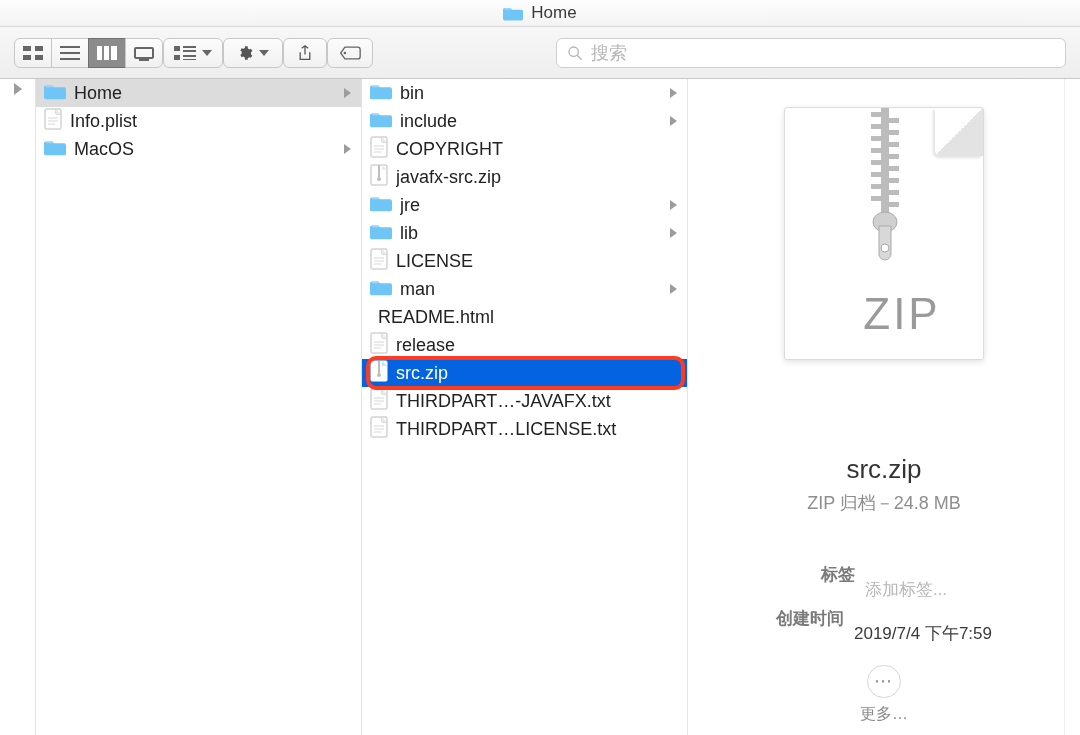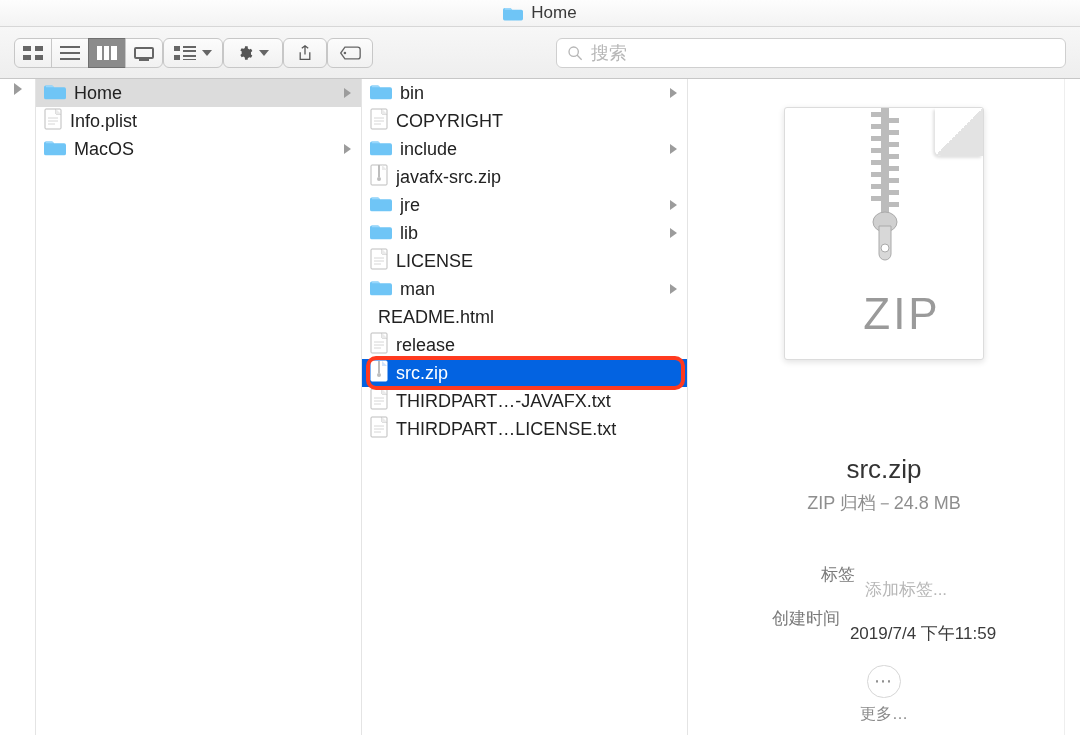--- a/index.html
+++ b/index.html
@@ -81,21 +81,21 @@
   .chrome-icon::before{content:"";position:absolute; inset:6px; background:#4285f4; border-radius:50%; z-index:1;}
 
   
   .zip-thumb { width:200px; height:260px; background:#fff; border:1px solid #dcdcdc; border-radius:3px; box-shadow:0 2px 6px rgba(0,0,0,.12); position:relative; margin-top:8px; display:flex; flex-direction:column; align-items:center; justify-content:flex-end; padding-bottom:20px;padding-left:36px;}
   .zip-thumb .corner{position:absolute; top:0; right:0; width:48px; height:48px; background:linear-gradient(135deg,#fff 0 50%, #e3e3e3 50% 100%); border-bottom-left-radius:6px; box-shadow:-2px 2px 3px rgba(0,0,0,.12);}
   .zip-thumb .zipper{ width:34px; height:170px; position:absolute; top:0; left:83px;}
   .zip-thumb .ziplabel{ font-size:44px; color:#9a9a9a; letter-spacing:3px; font-weight:500;}
   .pv-name{ margin-top:94px; font-size:26px; color:#333;}
   .pv-kind{ margin-top:6px; font-size:18px; color:#8e8e8e;}
   .pv-meta{ margin-top:48px; font-size:17px; color:#6a6a6a; display:flex; gap:10px;}
-  .pv-meta .k{ color:#7a7a7a; font-weight:400;}
+  .pv-meta .k{ color:#7a7a7a; font-weight:700;}
   .pv-meta .v{ color:#3a3a3a;margin-top:15px;}
   .pv-meta.tags .v{ color:#b7b7b7;}
   .more-btn{ margin-top:20px; width:34px; height:34px; border:1px solid #d6d6d6; border-radius:17px; display:flex; align-items:center; justify-content:center; color:#8a8a8a; font-size:18px; letter-spacing:2px;}
   .more-label{ margin-top:6px; color:#8a8a8a; font-size:16px;}
 
   .scroll-edge{ position:absolute; right:0; top:0; bottom:0; width:16px; border-left:1px solid #eee;}
 </style>
 </head>
 <body>
 
@@ -206,37 +206,37 @@
   <div class="column c2" id="col2">
       <div class="row">
         <span><svg class="folder-svg" viewBox="0 0 24 18">
             <path fill="#6fc5f6" d="M2 3h7l2 2h11a2 2 0 0 1 2 2v9a2 2 0 0 1-2 2H2a2 2 0 0 1-2-2V5a2 2 0 0 1 2-2z"></path>
             <path fill="#9ad7fb" d="M2 3h7l2 2H2z"></path>
           </svg></span>
         <span class="name">bin</span>
         <span class="arrow"></span>
       </div>
       <div class="row">
+        <span><svg class="folder-svg" viewBox="0 0 24 18">
+            <path fill="#6fc5f6" d="M2 3h7l2 2h11a2 2 0 0 1 2 2v9a2 2 0 0 1-2 2H2a2 2 0 0 1-2-2V5a2 2 0 0 1 2-2z"></path>
+            <path fill="#9ad7fb" d="M2 3h7l2 2H2z"></path>
+          </svg></span>
+        <span class="name">include</span>
+        <span class="arrow"></span>
+      </div>
+      <div class="row">
         <span><svg class="file-icon" viewBox="0 0 18 22">
             <rect class="page" x="1" y="1" width="16" height="20" rx="1" fill="#fff" stroke="#bdbdbd"></rect>
             <polyline points="12,1 12,6 17,6" fill="none" stroke="#bdbdbd"></polyline>
             <polygon class="fold" points="12,1 17,6 12,6" fill="#eaeaea"></polygon>
             <line x1="4" y1="10" x2="14" y2="10" stroke="#d6d6d6"></line>
             <line x1="4" y1="13" x2="14" y2="13" stroke="#d6d6d6"></line>
             <line x1="4" y1="16" x2="11" y2="16" stroke="#d6d6d6"></line>
           </svg></span>
         <span class="name">COPYRIGHT</span>
-      </div>
-      <div class="row">
-        <span><svg class="folder-svg" viewBox="0 0 24 18">
-            <path fill="#6fc5f6" d="M2 3h7l2 2h11a2 2 0 0 1 2 2v9a2 2 0 0 1-2 2H2a2 2 0 0 1-2-2V5a2 2 0 0 1 2-2z"></path>
-            <path fill="#9ad7fb" d="M2 3h7l2 2H2z"></path>
-          </svg></span>
-        <span class="name">include</span>
-        <span class="arrow"></span>
       </div>
       <div class="row">
         <span><svg class="file-icon" viewBox="0 0 18 22">
             <rect class="page" x="1" y="1" width="16" height="20" rx="1" fill="#fff" stroke="#bdbdbd"></rect>
             <polygon class="fold" points="12,1 17,6 12,6" fill="#eaeaea"></polygon>
             <rect x="8" y="1" width="2" height="12" fill="#bdbdbd"></rect>
             <circle cx="9" cy="15" r="2" fill="#bdbdbd"></circle>
           </svg></span>
         <span class="name">javafx-src.zip</span>
       </div>
@@ -356,21 +356,21 @@
 
      <div class="pv-name">src.zip</div>
      <div class="pv-kind">ZIP 归档－24.8 MB</div>
 
      <div class="pv-meta tags">
         <span class="k">标签</span>
         <span class="v">添加标签...</span>
      </div>
      <div class="pv-meta" style="margin-top:6px">
         <span class="k">创建时间</span>
-        <span class="v">2019/7/4 下午11:59</span>
+        <span class="v">2019/7/4 下午7:59</span>
      </div>
 
      <div class="more-btn">
         <span>⋯</span>
      </div>
      <div class="more-label">更多…</div>
 
      <div class="scroll-edge"></div>
   </div>
 

